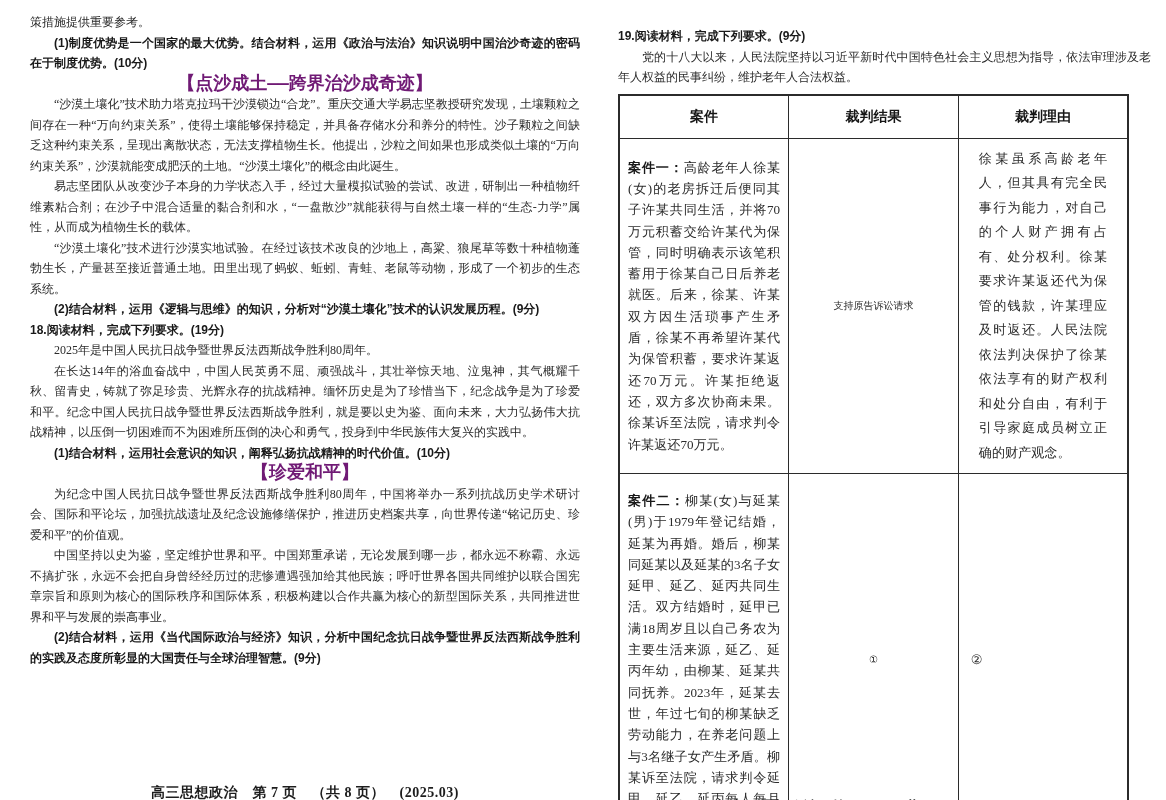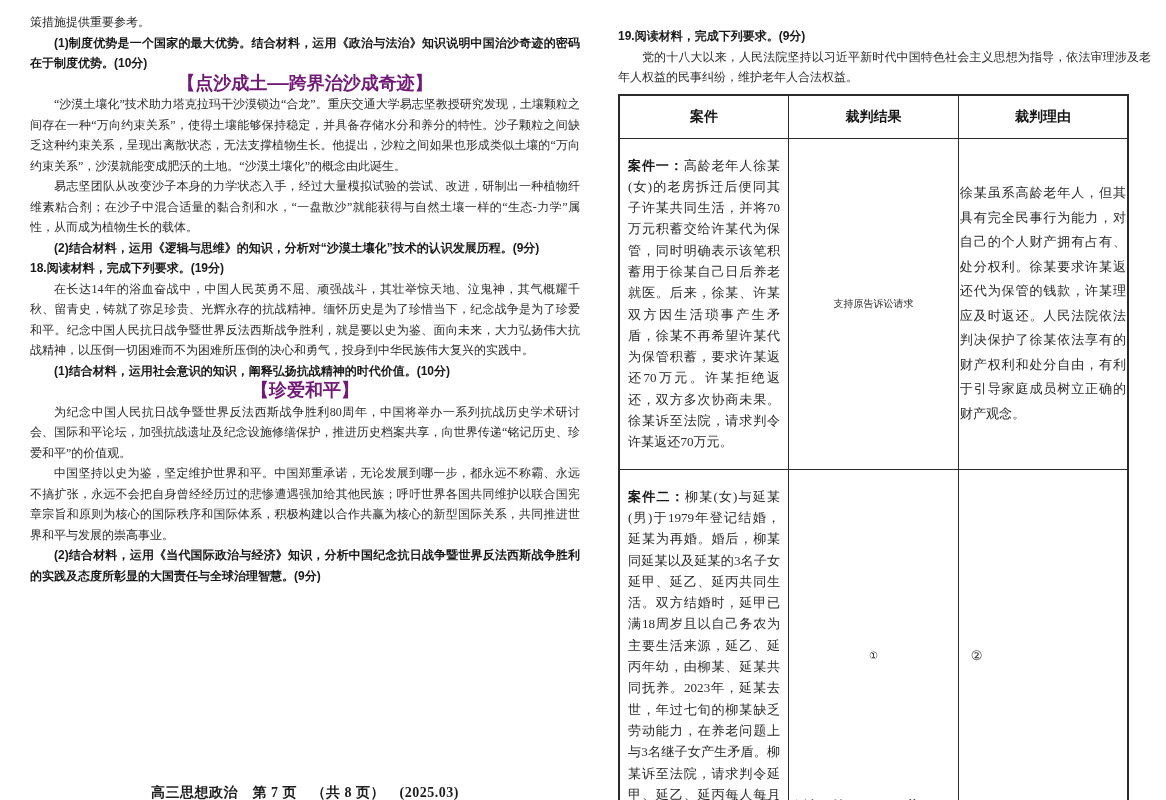--- a/index.html
+++ b/index.html
@@ -31,21 +31,21 @@
   }
   td.case-cell{
     width:234px;padding:16px 8px;vertical-align:middle;
     font-size:13.1px;line-height:21.3px;text-align:justify;color:#2b2b2b;
   }
   td.result-cell{
     width:60px;text-align:center;vertical-align:middle;
     font-size:10px;line-height:22px;padding:0 7px;color:#2b2b2b;
   }
   td.reason-cell{
-    width:211px;padding:8px 1px;vertical-align:middle;
+    width:211px;padding:8px 20px;vertical-align:middle;
     font-size:13.1px;line-height:24.5px;text-align:justify;color:#2b2b2b;
   }
   td.reason-cell.circled{line-height:22px;padding-left:12px;}
   tr.row-1{height:238px;}
   tr.row-2{height:262px;}
   .case-label{font-weight:700;font-family:"Liberation Sans", sans-serif;color:#191919;}
   .footer{
     position:absolute;top:772px;width:100%;text-align:center;
     font-family:"Liberation Serif", serif;font-weight:700;
     font-size:14px;color:#1d1d1d;letter-spacing:0.5px;
@@ -53,22 +53,24 @@
 </style>
 </head>
 <body>
 
 <div class="page page-left">
   <p class="mat">策措施提供重要参考。</p>
   <p class="q ind">(1)制度优势是一个国家的最大优势。结合材料，运用《政治与法治》知识说明中国治沙奇迹的密码在于制度优势。(10分)</p>
   <p class="heading">【点沙成土——跨界治沙成奇迹】</p>
   <p class="mat ind">“沙漠土壤化”技术助力塔克拉玛干沙漠锁边“合龙”。重庆交通大学易志坚教授研究发现，土壤颗粒之间存在一种“万向约束关系”，使得土壤能够保持稳定，并具备存储水分和养分的特性。沙子颗粒之间缺乏这种约束关系，呈现出离散状态，无法支撑植物生长。他提出，沙粒之间如果也形成类似土壤的“万向约束关系”，沙漠就能变成肥沃的土地。“沙漠土壤化”的概念由此诞生。</p>
   <p class="mat ind">易志坚团队从改变沙子本身的力学状态入手，经过大量模拟试验的尝试、改进，研制出一种植物纤维素粘合剂；在沙子中混合适量的黏合剂和水，“一盘散沙”就能获得与自然土壤一样的“生态-力学”属性，从而成为植物生长的载体。</p>
+  <p class="mat ind">“沙漠土壤化”技术进行沙漠实地试验。在经过该技术改良的沙地上，高粱、狼尾草等数十种植物蓬勃生长，产量甚至接近普通土地。田里出现了蚂蚁、蚯蚓、青蛙、老鼠等动物，形成了一个初步的生态系统。</p>
   <p class="q ind">(2)结合材料，运用《逻辑与思维》的知识，分析对“沙漠土壤化”技术的认识发展历程。(9分)</p>
   <p class="q">18.阅读材料，完成下列要求。(19分)</p>
+  <p class="mat ind">2025年是中国人民抗日战争暨世界反法西斯战争胜利80周年。</p>
   <p class="mat ind">在长达14年的浴血奋战中，中国人民英勇不屈、顽强战斗，其壮举惊天地、泣鬼神，其气概耀千秋、留青史，铸就了弥足珍贵、光辉永存的抗战精神。缅怀历史是为了珍惜当下，纪念战争是为了珍爱和平。纪念中国人民抗日战争暨世界反法西斯战争胜利，就是要以史为鉴、面向未来，大力弘扬伟大抗战精神，以压倒一切困难而不为困难所压倒的决心和勇气，投身到中华民族伟大复兴的实践中。</p>
   <p class="q ind">(1)结合材料，运用社会意识的知识，阐释弘扬抗战精神的时代价值。(10分)</p>
   <p class="heading">【珍爱和平】</p>
   <p class="mat ind">为纪念中国人民抗日战争暨世界反法西斯战争胜利80周年，中国将举办一系列抗战历史学术研讨会、国际和平论坛，加强抗战遗址及纪念设施修缮保护，推进历史档案共享，向世界传递“铭记历史、珍爱和平”的价值观。</p>
   <p class="mat ind">中国坚持以史为鉴，坚定维护世界和平。中国郑重承诺，无论发展到哪一步，都永远不称霸、永远不搞扩张，永远不会把自身曾经经历过的悲惨遭遇强加给其他民族；呼吁世界各国共同维护以联合国宪章宗旨和原则为核心的国际秩序和国际体系，积极构建以合作共赢为核心的新型国际关系，共同推进世界和平与发展的崇高事业。</p>
   <p class="q ind">(2)结合材料，运用《当代国际政治与经济》知识，分析中国纪念抗日战争暨世界反法西斯战争胜利的实践及态度所彰显的大国责任与全球治理智慧。(9分)</p>
   <div class="footer">高三思想政治　第 7 页　（共 8 页）　(2025.03)</div>
 </div>
 
 <div class="page page-right">

